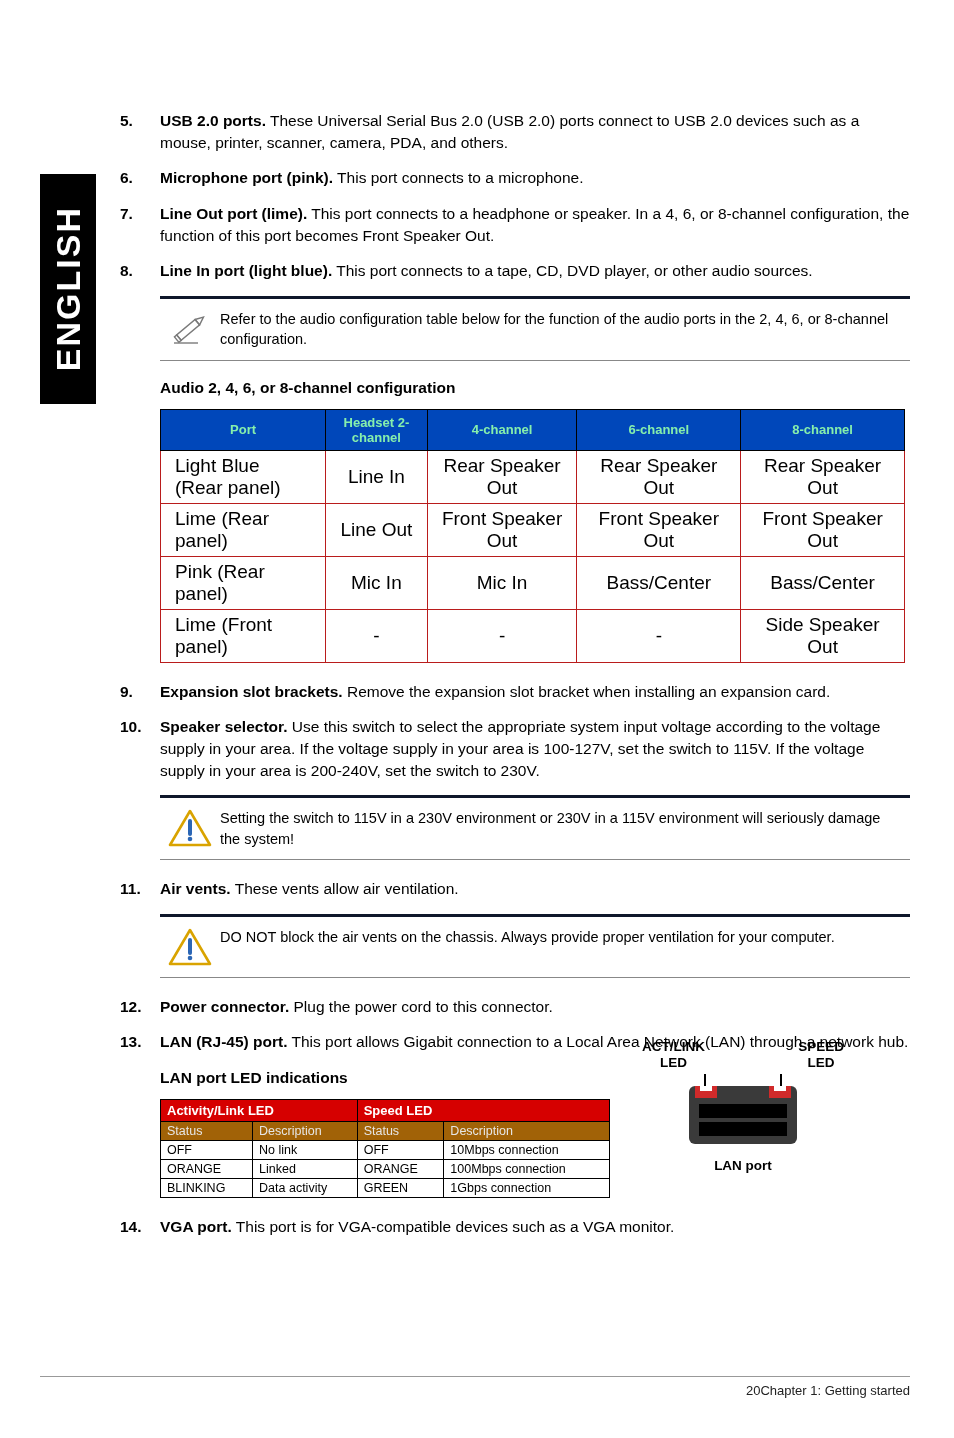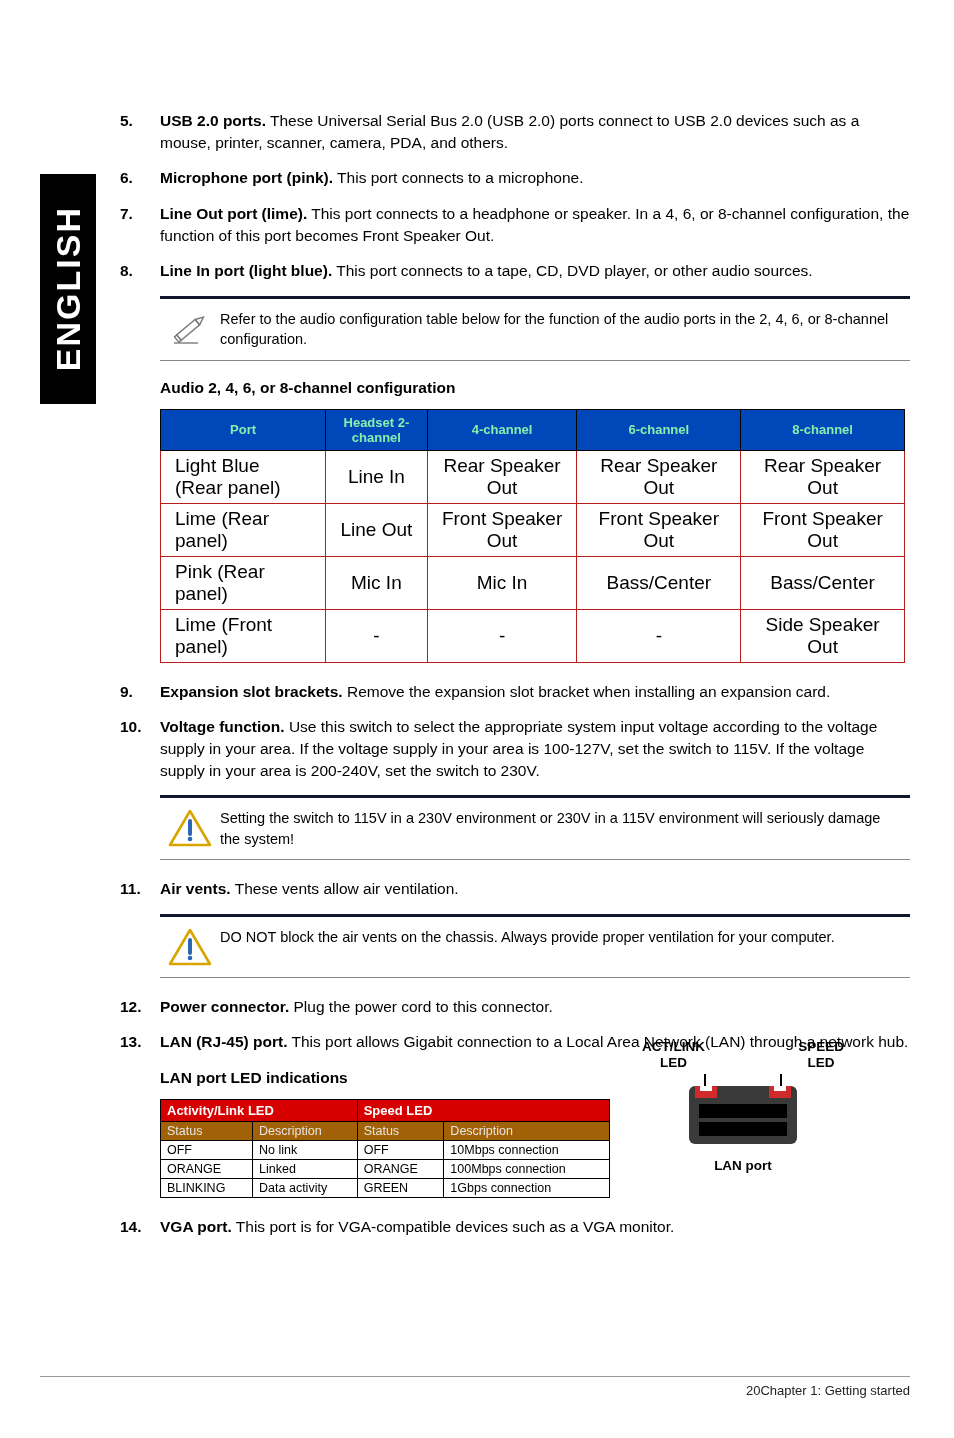--- a/index.html
+++ b/index.html
@@ -130,21 +130,21 @@
       </tbody>
     </table>
 
     <ol class="main-list">
       <li>
         <div class="num">9.</div>
         <div class="body"><b>Expansion slot brackets.</b><span> Remove the expansion slot bracket when installing an expansion card.</span></div>
       </li>
       <li>
         <div class="num">10.</div>
-        <div class="body"><b>Voltage function.</b><span> Use this switch to select the appropriate system input voltage according to the voltage supply in your area. If the voltage supply in your area is 100-127V, set the switch to 115V. If the voltage supply in your area is 200-240V, set the switch to 230V.</span></div>
+        <div class="body"><b>Speaker selector.</b><span> Use this switch to select the appropriate system input voltage according to the voltage supply in your area. If the voltage supply in your area is 100-127V, set the switch to 115V. If the voltage supply in your area is 200-240V, set the switch to 230V.</span></div>
       </li>
     </ol>
 
     <div class="note-row">
       <div class="note-icon-cell">
         <svg width="46" height="40" viewBox="0 0 46 40">
           <polygon points="23,3 43,37 3,37" fill="none" stroke="#d9a300" stroke-width="2.6" stroke-linejoin="round"></polygon>
           <line x1="23" y1="13" x2="23" y2="26" stroke="#2b66b5" stroke-width="4" stroke-linecap="round"></line>
           <circle cx="23" cy="31" r="2.3" fill="#2b66b5"></circle>
         </svg>

